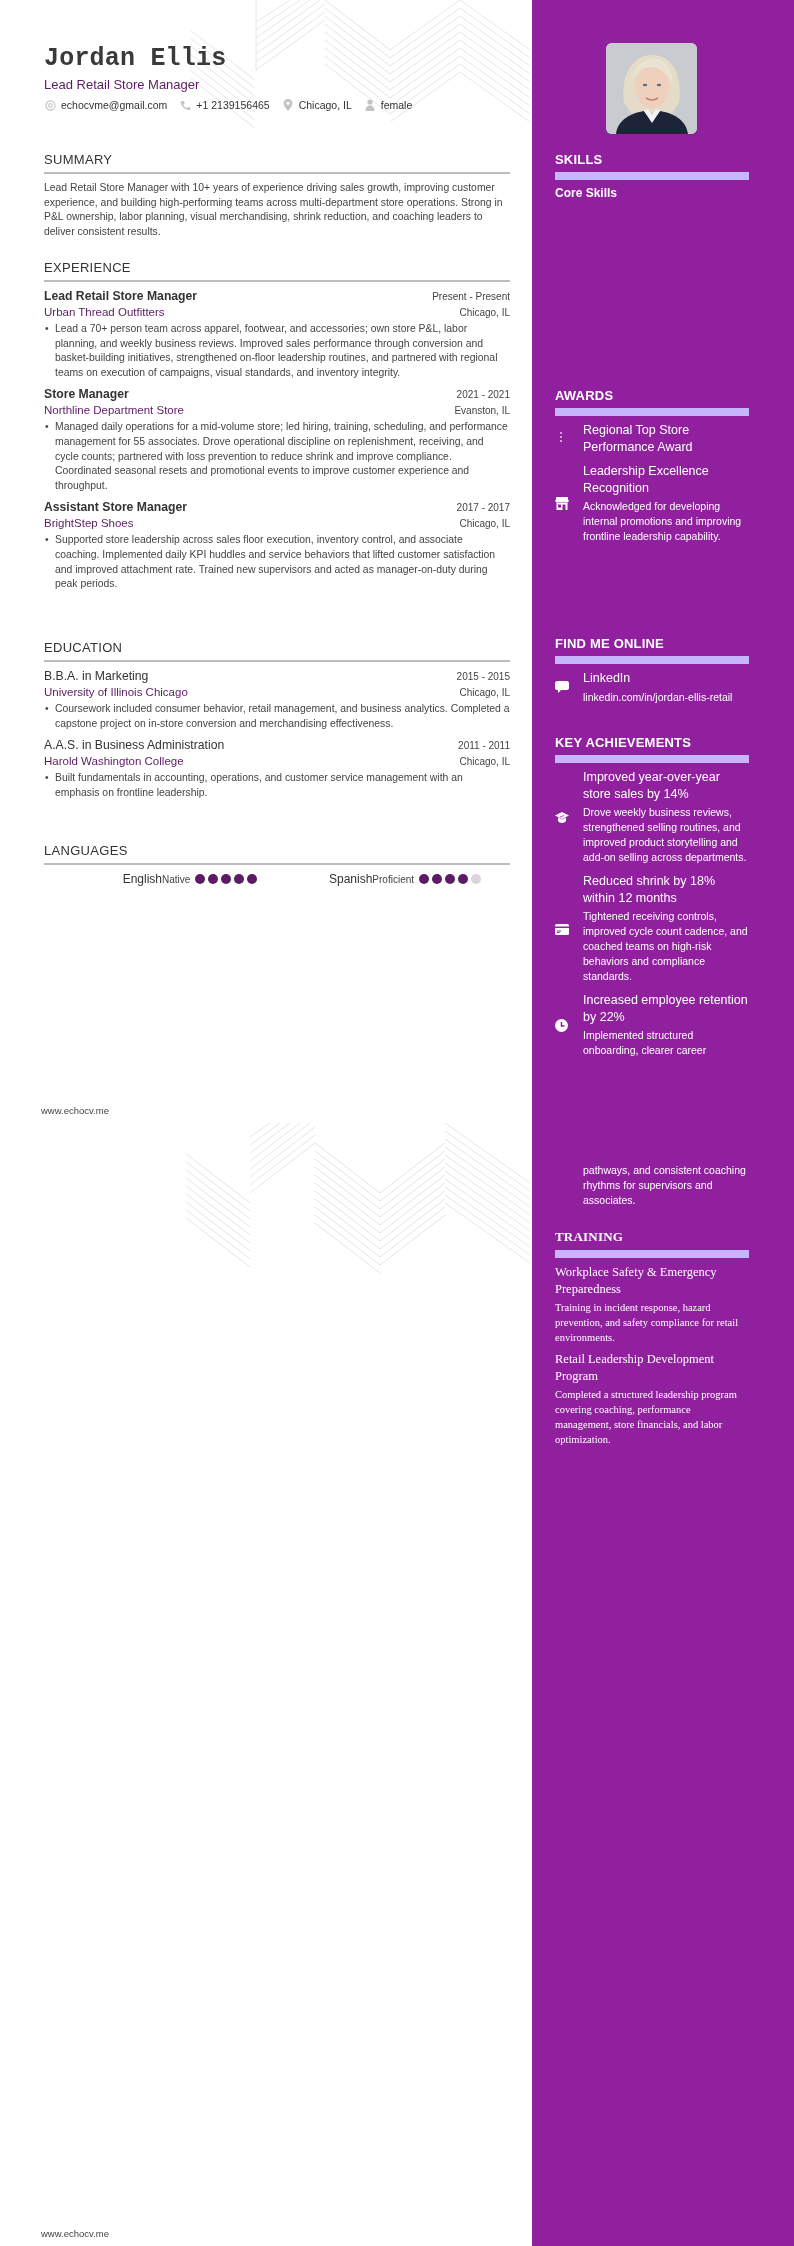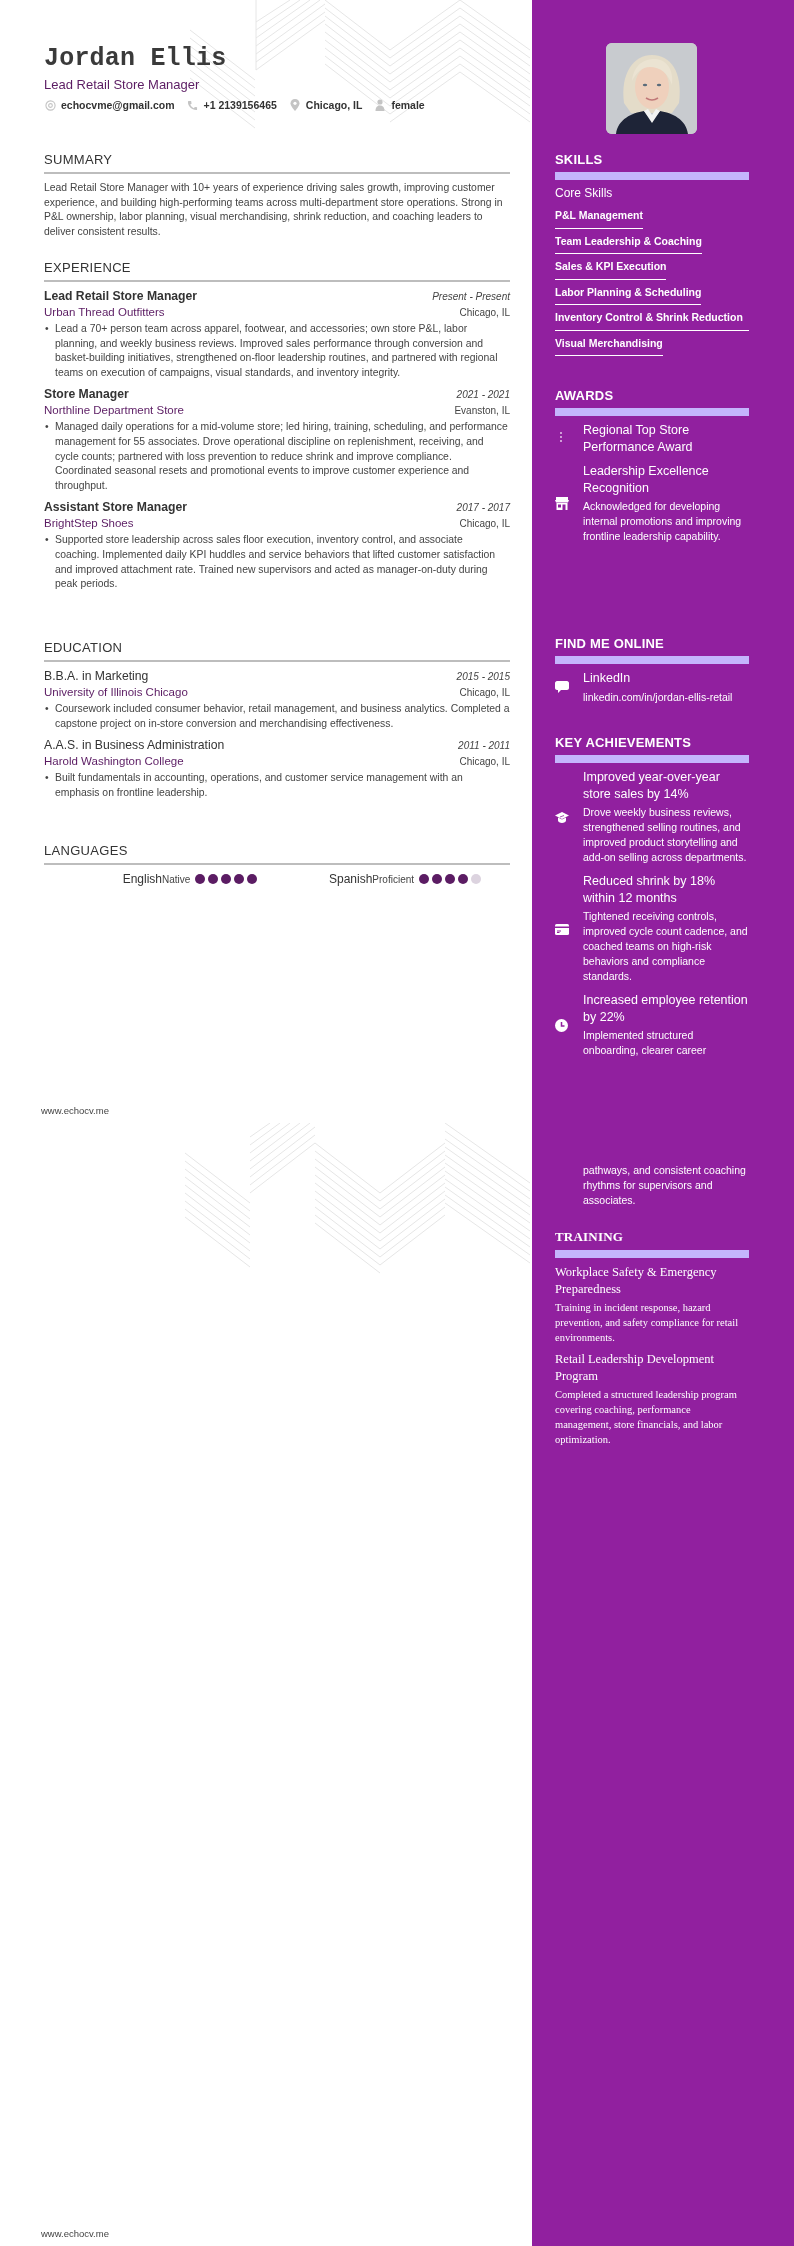--- a/index.html
+++ b/index.html
@@ -11,52 +11,52 @@
 
     
     .pattern { position: absolute; pointer-events: none; }
     .pattern svg { display: block; }
 
     .left { position: absolute; left: 44px; top: 0; width: 466px; }
     .right { position: absolute; left: 555px; top: 0; width: 194px; color: #ffffff; }
 
     .name { position: absolute; top: 44px; left: 0; font-size: 25px; font-weight: bold; color: #3a3a3a; letter-spacing: 0.2px; font-family: Liberation Mono, monospace; }
     .title { position: absolute; top: 77px; left: 0; font-size: 13px; color: #5b1c63; }
-    .contacts { position: absolute; top: 99px; left: 0; display: flex; align-items: center; font-size: 10.5px; font-weight: bold; color: #333; white-space: nowrap; }
+    .contacts { position: absolute; top: 99px; left: 0; display: flex; align-items: center; font-size: 10.5px; font-weight: normal; color: #333; white-space: nowrap; }
     .contact { display: flex; align-items: center; margin-right: 12px; }
     .contact .ic { width: 12px; height: 12px; margin-right: 5px; display: inline-flex; align-items: center; justify-content: center; }
 
     .section-title { font-size: 13px; color: #333; letter-spacing: 0.3px; padding-bottom: 5px; border-bottom: 2px solid #bdbdbd; margin-bottom: 7px; }
     .summary-text { font-size: 10.4px; line-height: 14.6px; color: #444; }
 
     .entry { margin-bottom: 7px; }
     .entry-head { display: flex; justify-content: space-between; align-items: baseline; }
     .entry-role { font-size: 12.2px; font-weight: bold; color: #333; }
     .entry-role.light { font-weight: normal; }
-    .entry-date { font-size: 10px; color: #444; font-style: italic; }
+    .entry-date { font-size: 10px; color: #444; }
     .entry-sub { display: flex; justify-content: space-between; align-items: baseline; margin-top: 3px; }
     .entry-org { font-size: 11.5px; color: #5b1c63; }
     .entry-loc { font-size: 10px; color: #444; }
     .entry-bullet { position: relative; padding-left: 11px; margin-top: 4px; font-size: 10.4px; line-height: 14.6px; color: #444; }
     .entry-bullet::before { content: "•"; position: absolute; left: 1px; top: 0; }
 
     .lang-row { display: flex; align-items: center; font-size: 12px; color: #333; text-align: right; }
     .lang-name { width: 118px; }
     .lang-level { font-size: 10px; color: #444; margin-right: 5px; }
     .dots { display: flex; }
     .dot { width: 10px; height: 10px; border-radius: 50%; background: #5b1c63; margin-right: 3px; }
     .dot.off { background: #dcd3df; }
     .lang-gap { width: 14px; }
 
     .footer { position: absolute; left: 41px; font-size: 9.5px; color: #444; }
 
     
     .photo { position: absolute; left: 606px; top: 43px; width: 91px; height: 91px; border-radius: 6px; overflow: hidden; background: #c9ccd0; }
     .r-title { font-size: 13px; font-weight: bold; color: #fff; letter-spacing: 0.2px; padding-bottom: 5px; border-bottom: 8px solid #c4b5fd; margin-bottom: 6px; width: 194px; }
-    .skill-cat { font-size: 12px; color: #fff; margin-bottom: 9px; }
+    .skill-cat { font-size: 12px; color: #fff; margin-bottom: 3px; font-weight: bold; }
     .skill { font-size: 10.5px; font-weight: bold; color: #fff; line-height: 13.5px; padding-bottom: 5px; margin-bottom: 6px; display: inline-block; border-bottom: 1px solid #ffffff; }
     .skills-list { display: flex; flex-direction: column; align-items: flex-start; }
 
     .r-item { display: flex; margin-bottom: 8px; align-items: center; }
     .r-ic { width: 28px; flex: 0 0 28px; padding-top: 3px; }
     .r-body { flex: 1; }
     .r-item-title { font-size: 12.5px; color: #fff; line-height: 16.5px; }
     .r-item-desc { font-size: 10.5px; color: #fff; line-height: 15px; margin-top: 3px; }
 
     .t-title { font-size: 12.5px; color: #fff; line-height: 16.5px; }
@@ -249,28 +249,20 @@
       <path d="M10 91 C12 76 26 70 38 68 L46 78 L54 68 C66 70 80 76 82 91Z" fill="#1e2437"></path>
       <path d="M38 68 L46 80 L54 68 L50 66 L46 72 L42 66Z" fill="#f3f3f3"></path>
     </svg>
   </div>
 
   <div class="right">
 
     <div style="position:absolute; top:152px; left:0;">
       <div class="r-title">SKILLS</div>
       <div class="skill-cat">Core Skills</div>
-      <div class="skills-list">
-        <span class="skill">P&amp;L Management</span>
-        <span class="skill">Team Leadership &amp; Coaching</span>
-        <span class="skill">Sales &amp; KPI Execution</span>
-        <span class="skill">Labor Planning &amp; Scheduling</span>
-        <span class="skill" style="width:194px;">Inventory Control &amp; Shrink Reduction</span>
-        <span class="skill">Visual Merchandising</span>
-      </div>
     </div>
 
     <div style="position:absolute; top:388px; left:0; width:194px;">
       <div class="r-title">AWARDS</div>
       <div class="r-item">
         <div class="r-ic">
           <svg width="12" height="14" viewBox="0 0 12 14">
               <circle cx="6" cy="2" r="1" fill="#e5c8ea"></circle>
               <circle cx="6" cy="6" r="1" fill="#e5c8ea"></circle>
               <circle cx="6" cy="10" r="1" fill="#e5c8ea"></circle>

